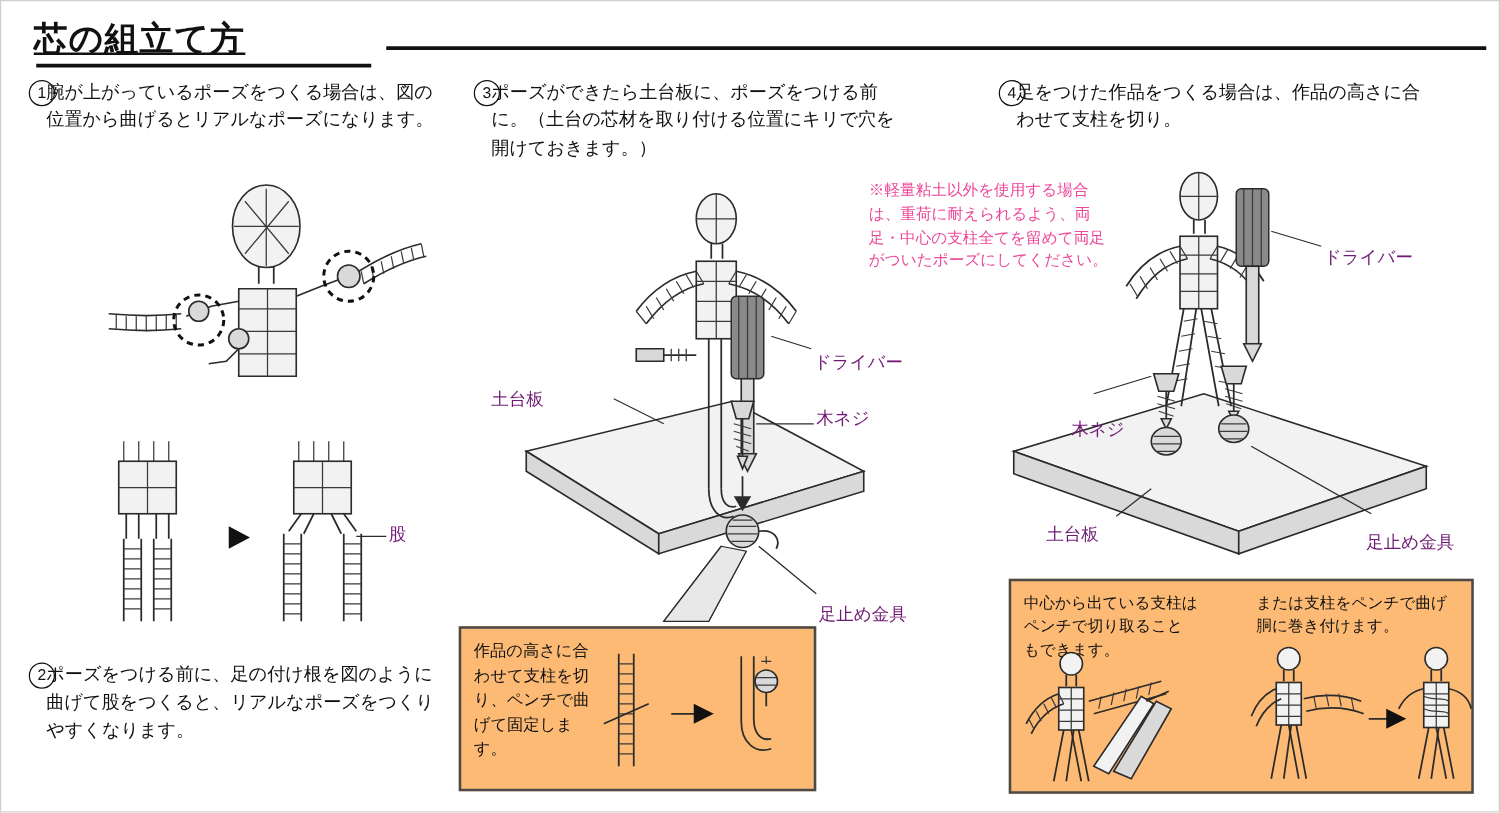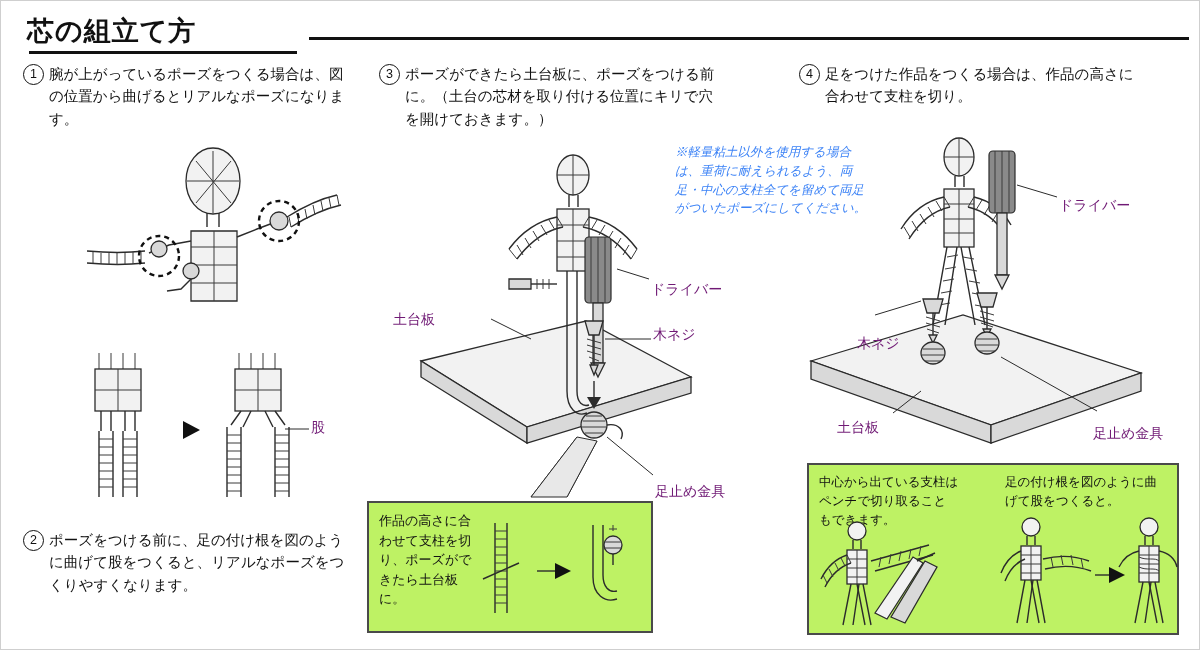--- a/index.html
+++ b/index.html
@@ -33,20 +33,21 @@
   }
   .title-text {
     position: absolute;
     left: 8px;
     top: 2px;
     font-size: 27px;
     font-weight: bold;
     letter-spacing: 1px;
     color: #111;
     white-space: nowrap;
+    text-decoration: underline;
   }
   .title-rule {
     position: absolute;
     left: 290px;
     top: 26px;
     width: 880px;
     height: 3px;
     background: #111;
   }
   .title-rule2 {
@@ -72,54 +73,53 @@
     width: 19px;
     height: 19px;
     border: 1.4px solid #111;
     border-radius: 50%;
     font-size: 12.5px;
     line-height: 19px;
     text-align: center;
     font-weight: normal;
   }
   .step .body {
-    margin-left: 26px;
+    margin-left: 14px;
     display: block;
   }
 
   #step1 { left: 22px;  top: 62px;  width: 330px; }
   #step2 { left: 22px;  top: 528px; width: 330px; }
   #step3 { left: 378px; top: 62px;  width: 340px; }
   #step4 { left: 798px; top: 62px;  width: 340px; }
 
   
   .lbl {
     position: absolute;
     font-size: 14px;
     color: #701a75;
     white-space: nowrap;
   }
 
   
   .note {
     position: absolute;
-    left: 674px;
+    left: 694px;
     top: 142px;
     width: 196px;
     font-size: 12.5px;
     line-height: 1.5;
-    color: #3b82f6;
-    font-style: italic;
+    color: #ec4899;
   }
 
   
   .subbox {
     position: absolute;
     border: 2px solid #4a4a4a;
-    background: #bef264;
+    background: #fdba74;
     box-sizing: border-box;
   }
   #subbox-height { left: 366px; top: 500px; width: 286px; height: 132px; }
   #subbox-bottom { left: 806px; top: 462px; width: 372px; height: 172px; }
   .subbox .txt {
     position: absolute;
     font-size: 13px;
     line-height: 1.5;
     color: #111;
   }
@@ -311,21 +311,21 @@
   </div>
 
   <div class="lbl" style="left:650px; top:280px;">ドライバー</div>
   <div class="lbl" style="left:652px; top:325px;">木ネジ</div>
   <div class="lbl" style="left:392px; top:310px;">土台板</div>
   <div class="lbl" style="left:654px; top:482px;">足止め金具</div>
 
   <div class="note">※軽量粘土以外を使用する場合は、重荷に耐えられるよう、両足・中心の支柱全てを留めて両足がついたポーズにしてください。</div>
 
   <div class="subbox" id="subbox-height">
-    <div class="txt">作品の高さに合わせて支柱を切り、ポーズができたら土台板に。</div>
+    <div class="txt">作品の高さに合わせて支柱を切り、ペンチで曲げて固定します。</div>
     <div class="ill" style="left:106px; top:14px;">
       <svg width="172" height="106" viewBox="0 0 172 106">
 
         <path d="M20 6 L20 96 M32 6 L32 96" class="stroke"></path>
         <path d="M20 14 L32 14 M20 22 L32 22 M20 30 L32 30 M20 38 L32 38 M20 46 L32 46 M20 54 L32 54 M20 62 L32 62 M20 70 L32 70 M20 78 L32 78 M20 86 L32 86" class="stroke-thin"></path>
         <path d="M8 62 L44 46" class="stroke" stroke-width="1.6"></path>
 
         <path d="M62 54 L84 54" class="stroke" stroke-width="2.6"></path>
         <path d="M80 46 L96 54 L80 62 Z" fill="#111"></path>
 
@@ -401,21 +401,21 @@
     </svg>
   </div>
 
   <div class="lbl" style="left:1058px; top:196px;">ドライバー</div>
   <div class="lbl" style="left:856px; top:334px;">木ネジ</div>
   <div class="lbl" style="left:836px; top:418px;">土台板</div>
   <div class="lbl" style="left:1092px; top:424px;">足止め金具</div>
 
   <div class="subbox" id="subbox-bottom">
     <div class="txt" id="sb2-txt1">中心から出ている支柱はペンチで切り取ることもできます。</div>
-    <div class="txt" id="sb2-txt2">足の付け根を図のように曲げて股をつくると。</div>
+    <div class="txt" id="sb2-txt2">または支柱をペンチで曲げ胴に巻き付けます。</div>
 
     <div class="ill" style="left:4px; top:56px;">
       <svg width="176" height="110" viewBox="0 0 176 110">
 
         <ellipse cx="44" cy="10" rx="9" ry="9" class="fill-lt"></ellipse>
         <path d="M40 19 L40 28 M48 19 L48 28" class="stroke"></path>
         <rect x="34" y="29" width="20" height="34" class="fill-lt"></rect>
         <path d="M34 38 L54 38 M34 47 L54 47 M34 56 L54 56 M44 29 L44 63" class="stroke-thin"></path>
         <path d="M34 34 C22 38 14 46 8 58" class="stroke"></path>
         <path d="M38 42 C26 46 18 54 12 66" class="stroke"></path>

